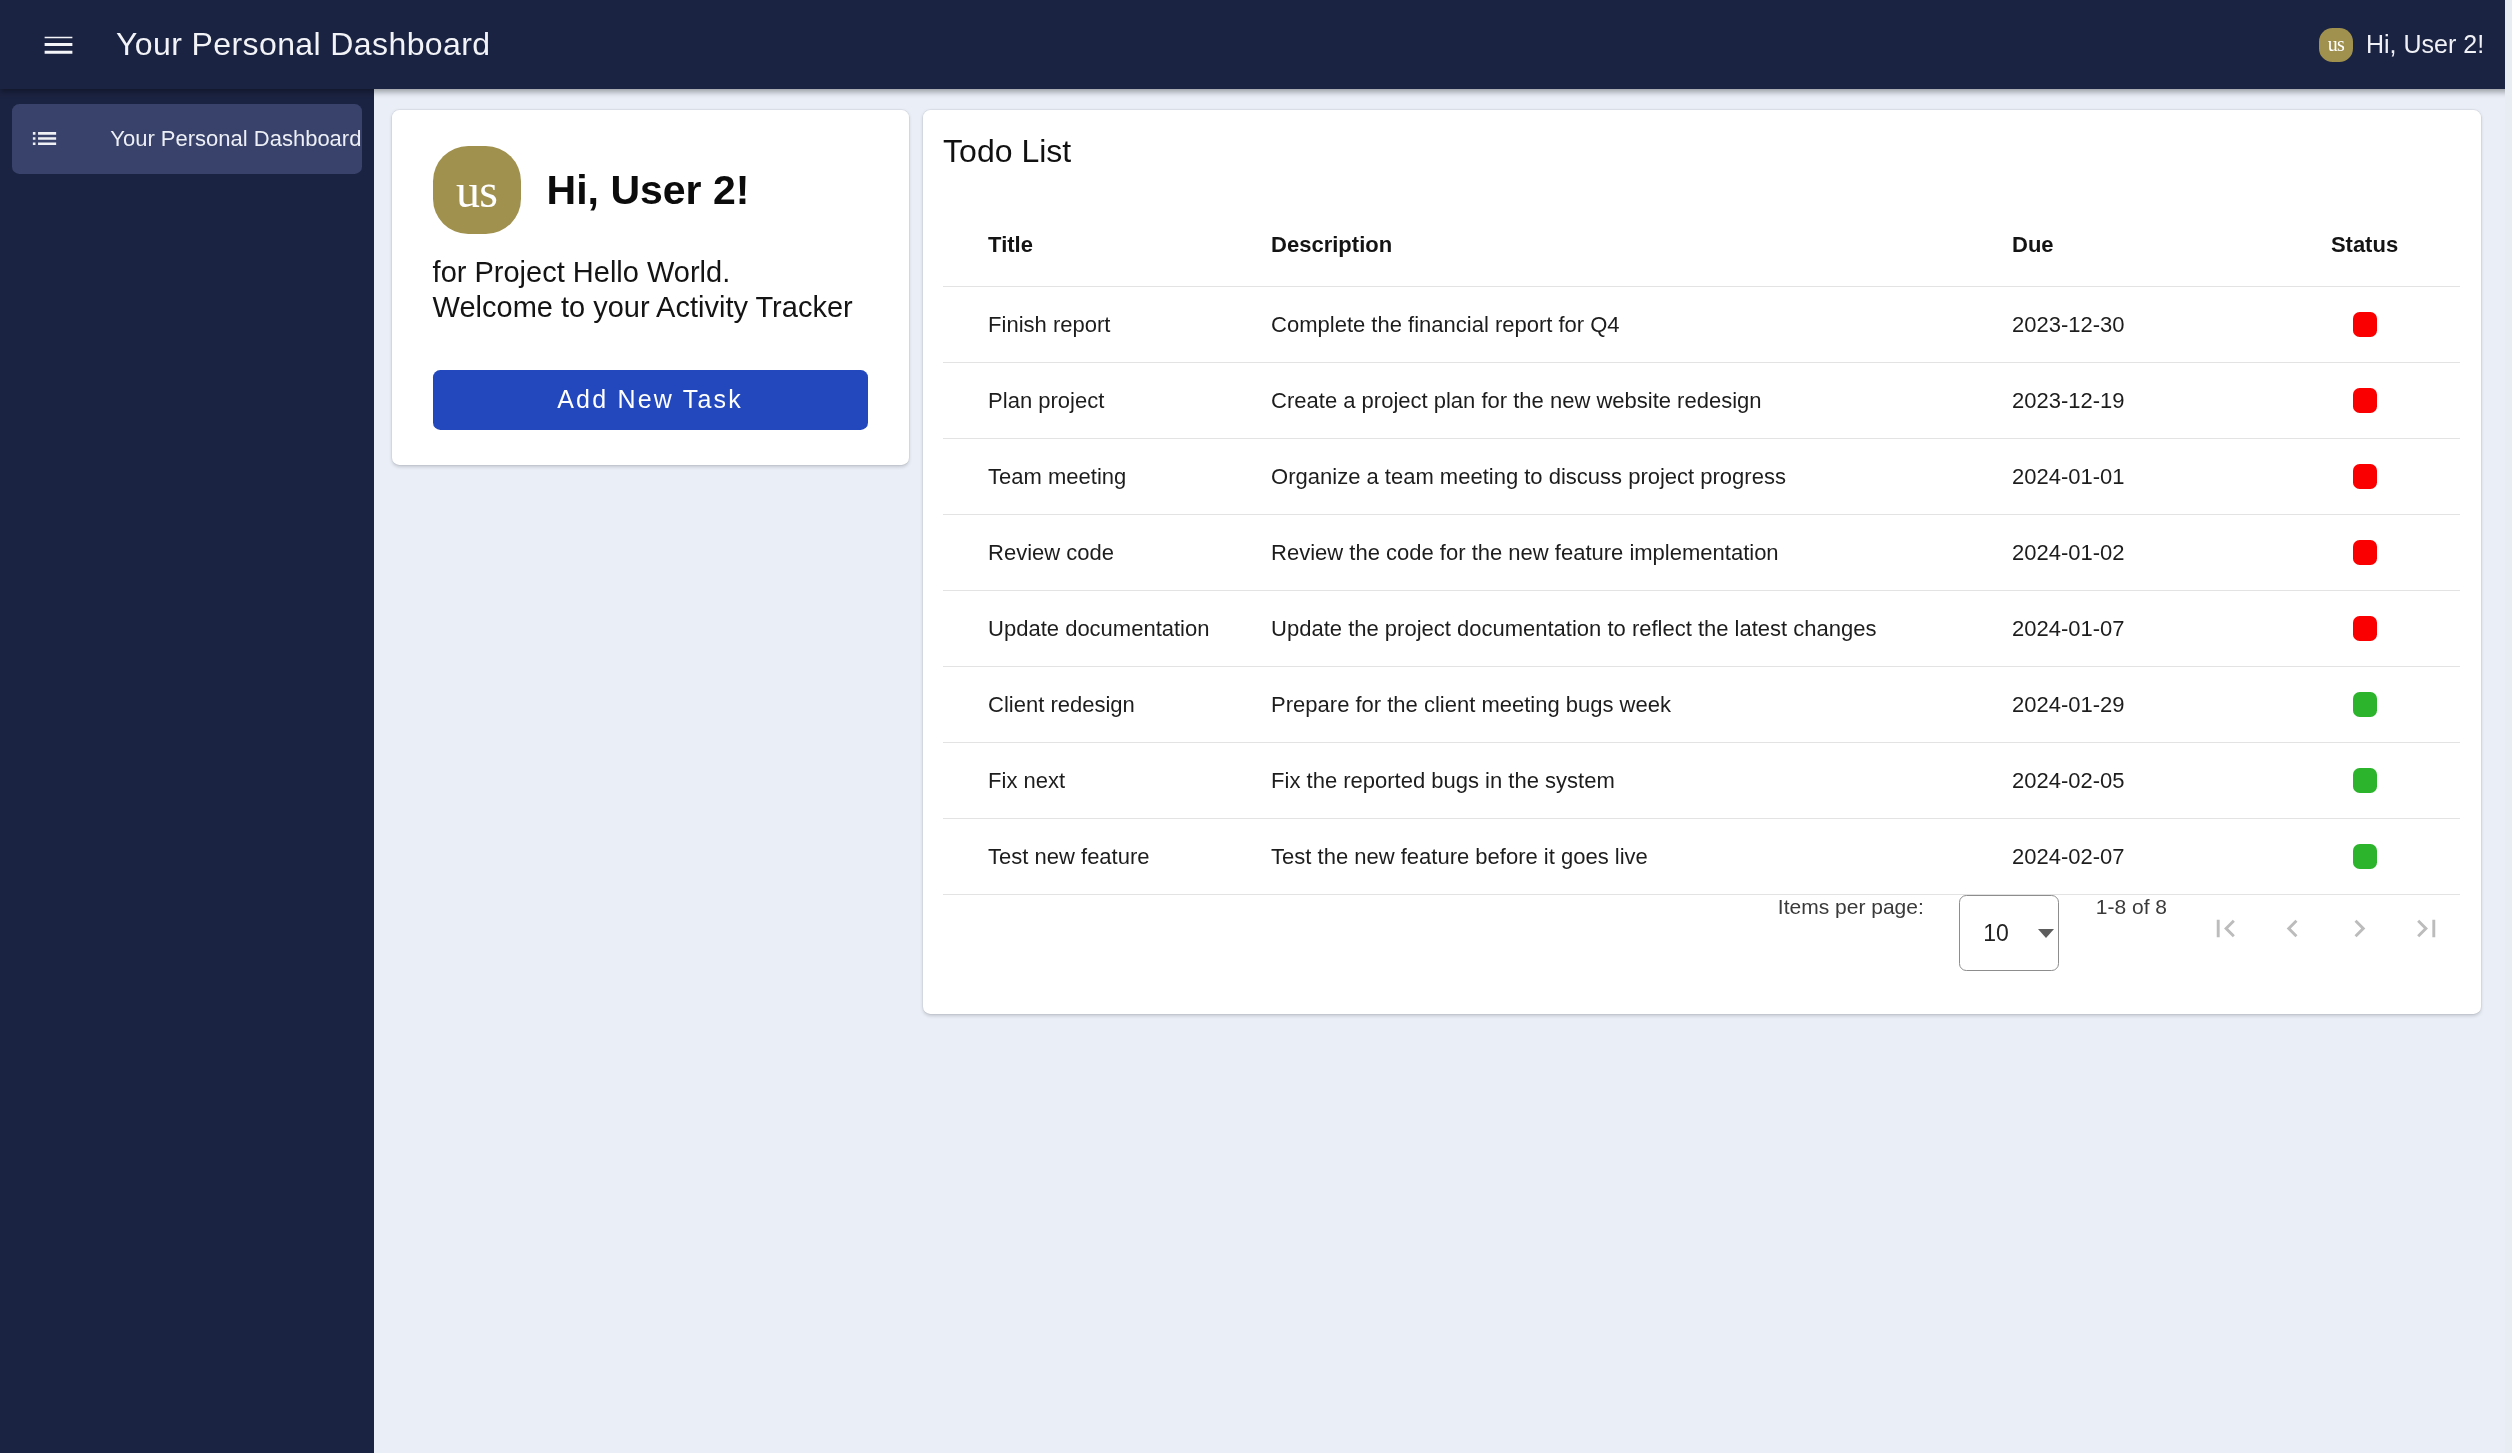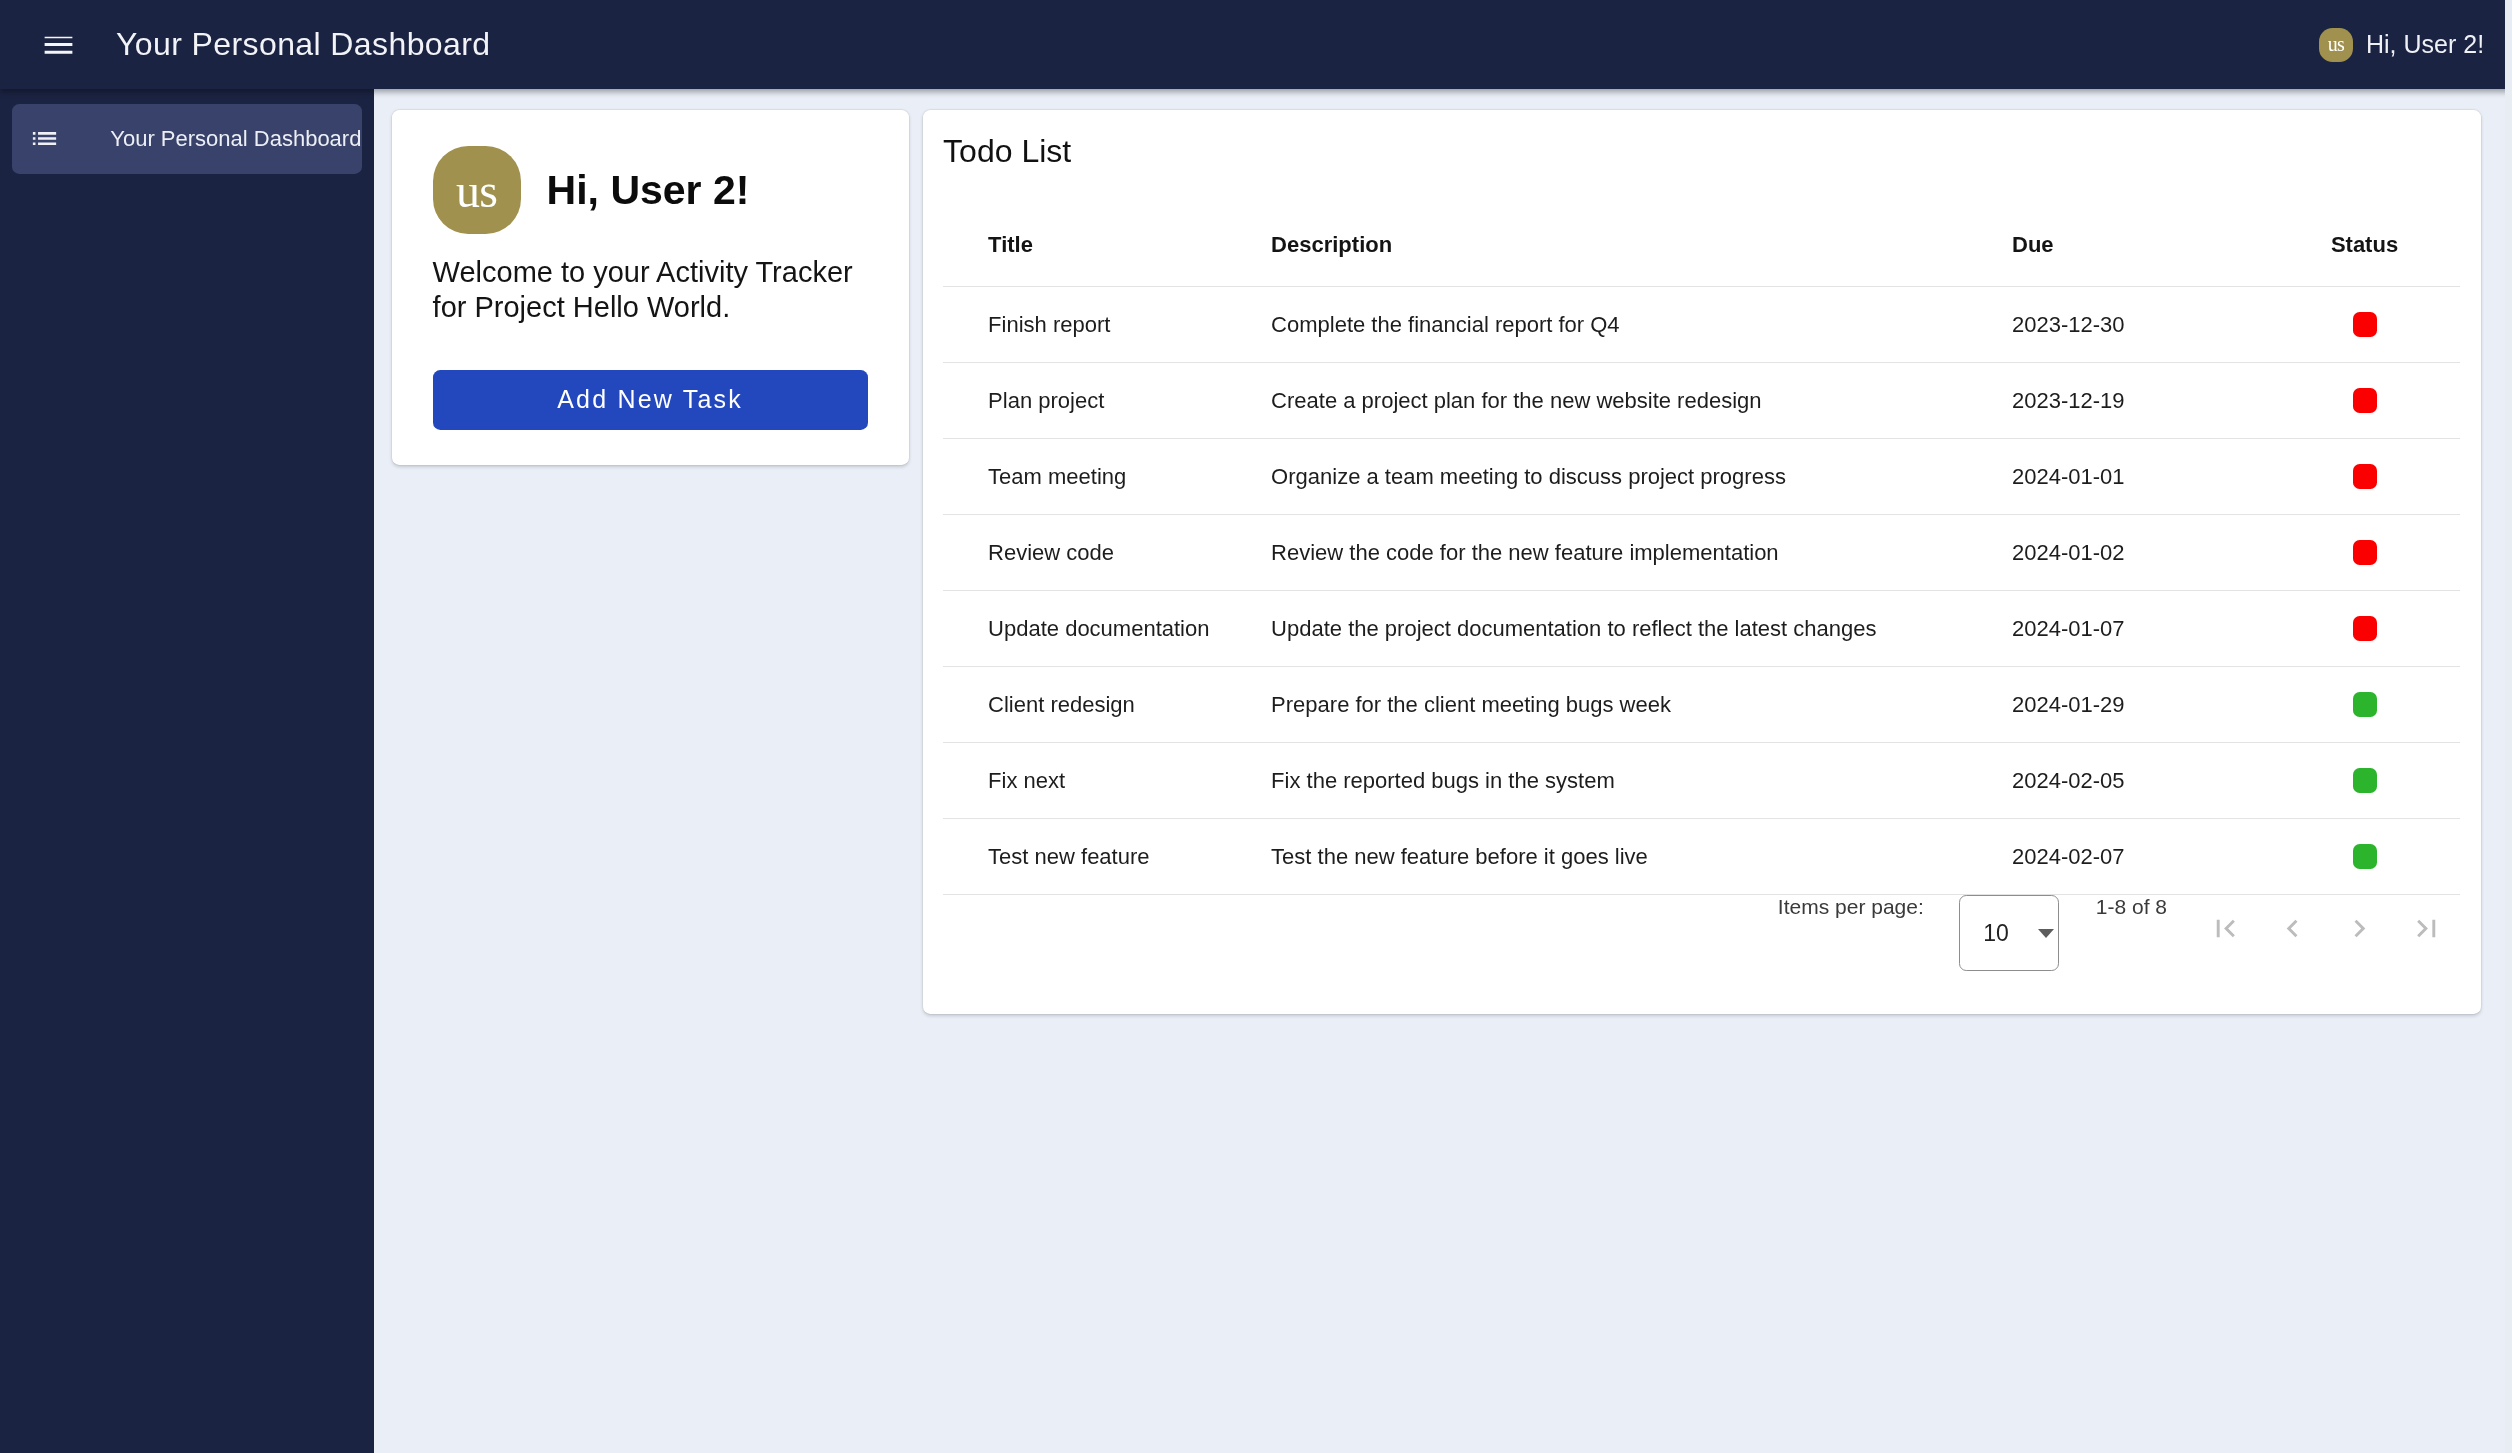--- a/index.html
+++ b/index.html
@@ -158,22 +158,22 @@
   </nav>
 
   <main class="content">
 
     <section class="card welcome-card">
       <div class="welcome-head">
         <div class="avatar big">us</div>
         <h1 class="welcome-heading">Hi, User 2!</h1>
       </div>
       <div class="welcome-message">
+        <div>for Project Hello World.</div>
         <div>Welcome to your Activity Tracker</div>
-        <div>for Project Hello World.</div>
       </div>
       <button class="add-task-btn">Add New Task</button>
     </section>
 
     <section class="card todo-card">
       <h2 class="todo-title">Todo List</h2>
 
       <div class="ttable">
         <div class="trow head">
           <div class="tc c-title">Title</div>

